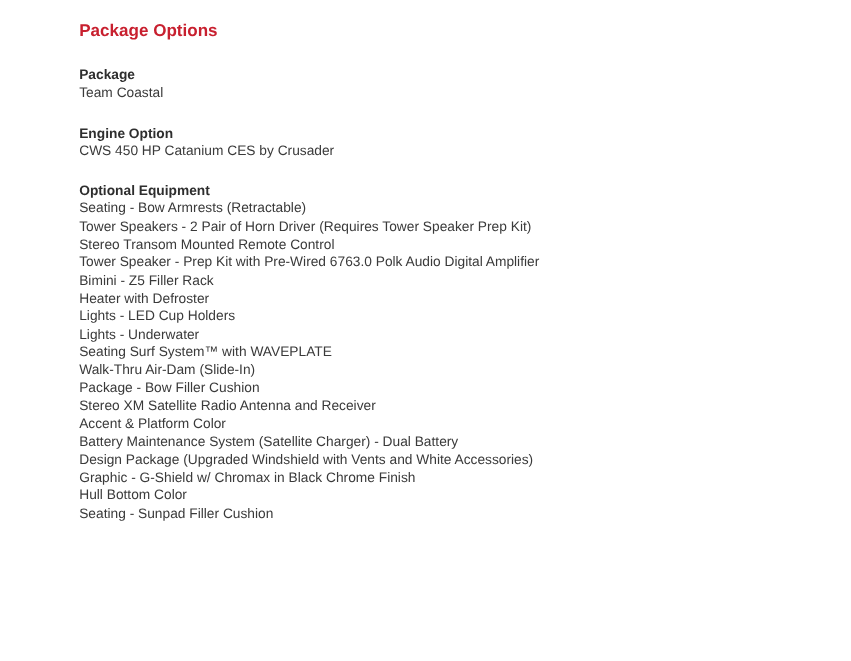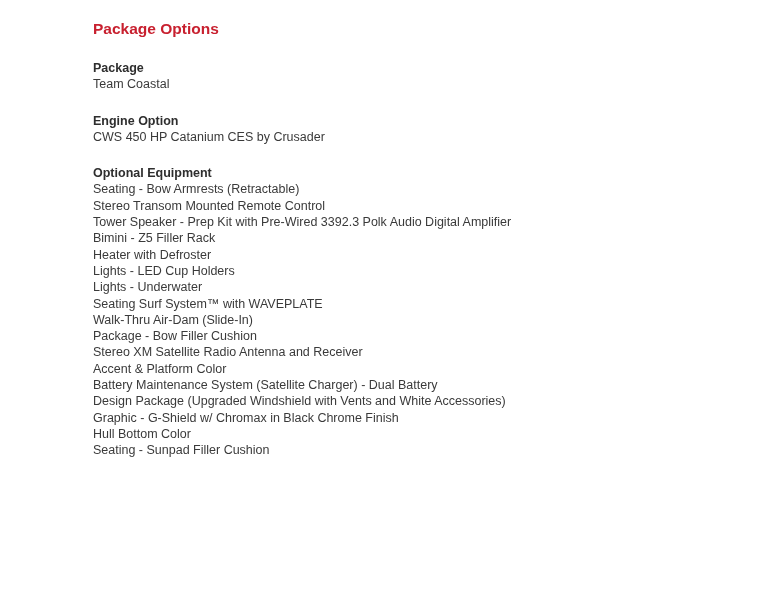--- a/index.html
+++ b/index.html
@@ -9,21 +9,21 @@
     background: #ffffff;
   }
   body {
     width: 774px;
     height: 601px;
     font-family: "Liberation Sans", sans-serif;
     color: #3a3a3a;
     overflow: hidden;
   }
   .page {
-    padding: 21px 40px 0 93px;
+    padding: 21px 40px 0 72px;
   }
   .page-title {
     font-size: 15.5px;
     line-height: 16px;
     font-weight: bold;
     margin: 0 0 23px 0;
   }
   .section {
     margin: 0 0 20px 0;
   }
@@ -52,22 +52,23 @@
   </div>
 
   <div class="section">
     <div class="section-heading">Engine Option</div>
     <div class="line">CWS 450 HP Catanium CES by Crusader</div>
   </div>
 
   <div class="section">
     <div class="section-heading">Optional Equipment</div>
     <div class="line">Seating - Bow Armrests (Retractable)</div>
+    <div class="line">Tower Speakers - 2 Pair of Horn Driver (Requires Tower Speaker Prep Kit)</div>
     <div class="line">Stereo Transom Mounted Remote Control</div>
-    <div class="line">Tower Speaker - Prep Kit with Pre-Wired 3392.3 Polk Audio Digital Amplifier</div>
+    <div class="line">Tower Speaker - Prep Kit with Pre-Wired 6763.0 Polk Audio Digital Amplifier</div>
     <div class="line">Bimini - Z5 Filler Rack</div>
     <div class="line">Heater with Defroster</div>
     <div class="line">Lights - LED Cup Holders</div>
     <div class="line">Lights - Underwater</div>
     <div class="line">Seating Surf System™ with WAVEPLATE</div>
     <div class="line">Walk-Thru Air-Dam (Slide-In)</div>
     <div class="line">Package - Bow Filler Cushion</div>
     <div class="line">Stereo XM Satellite Radio Antenna and Receiver</div>
     <div class="line">Accent &amp; Platform Color</div>
     <div class="line">Battery Maintenance System (Satellite Charger) - Dual Battery</div>

